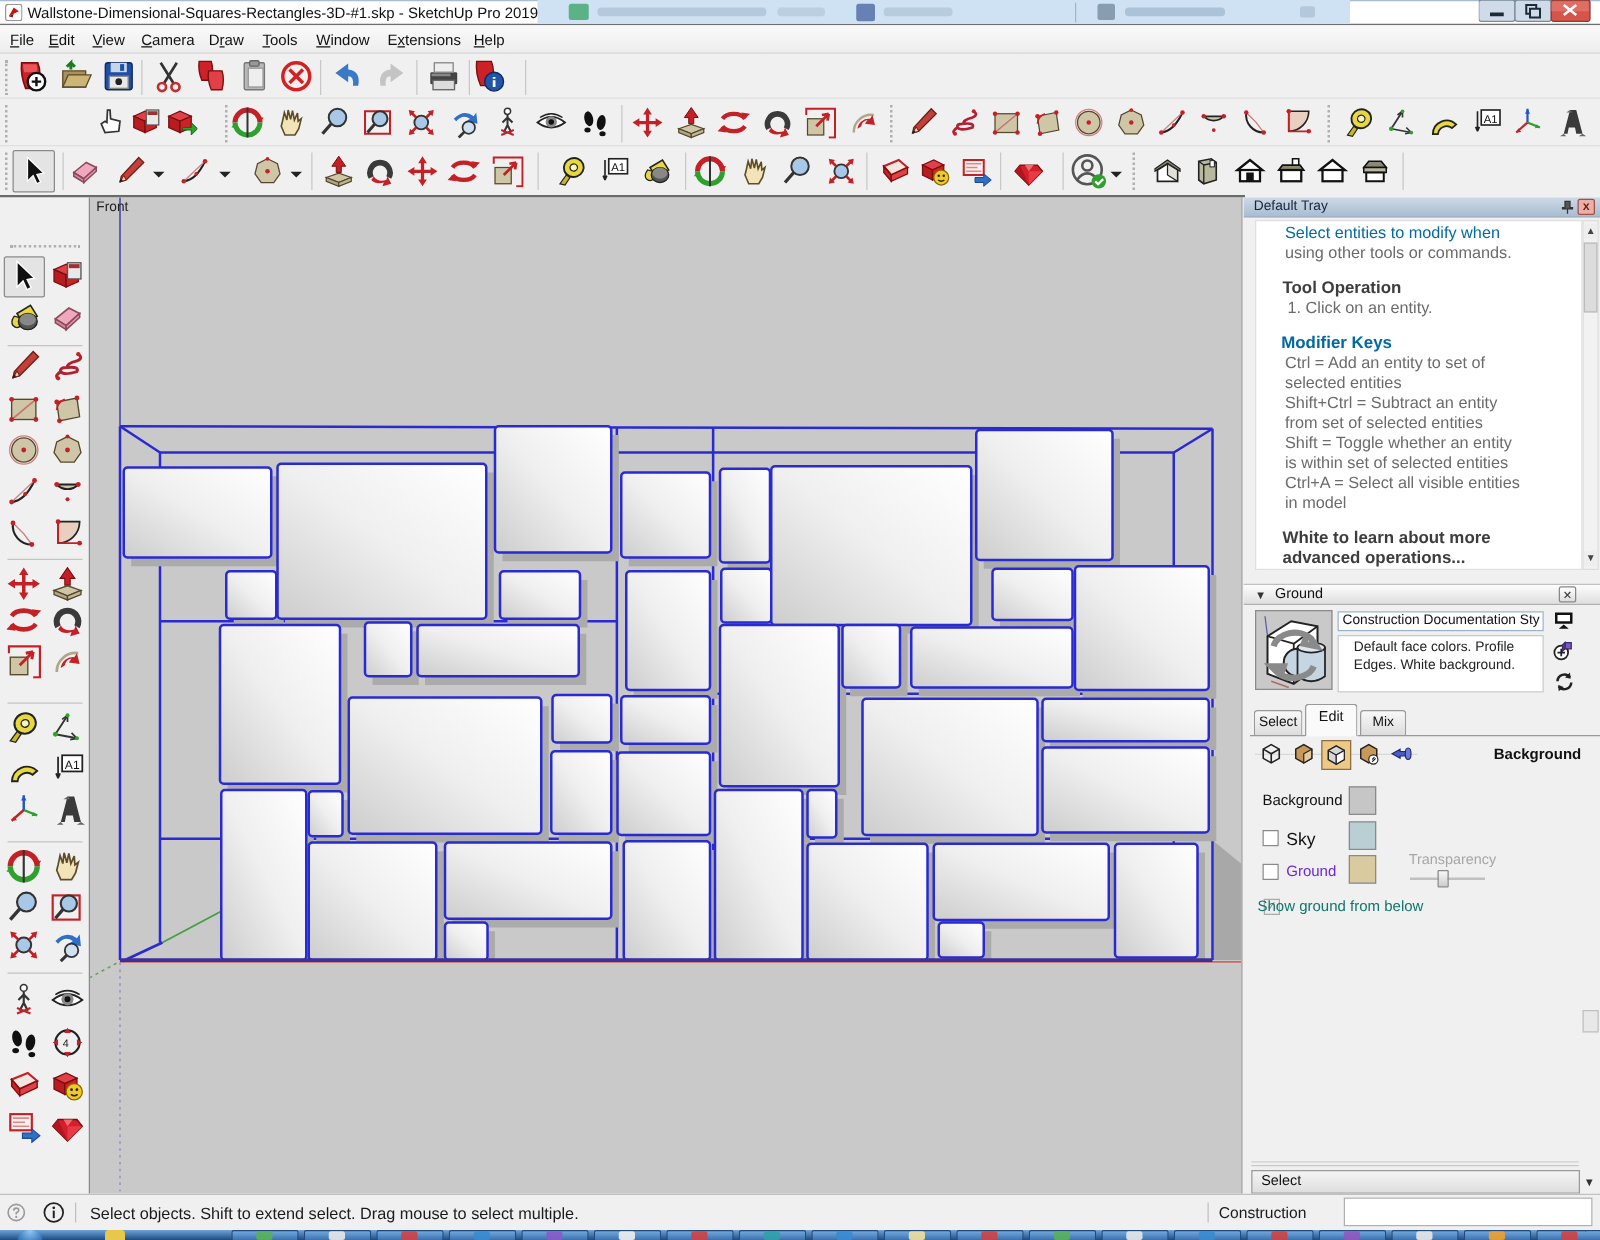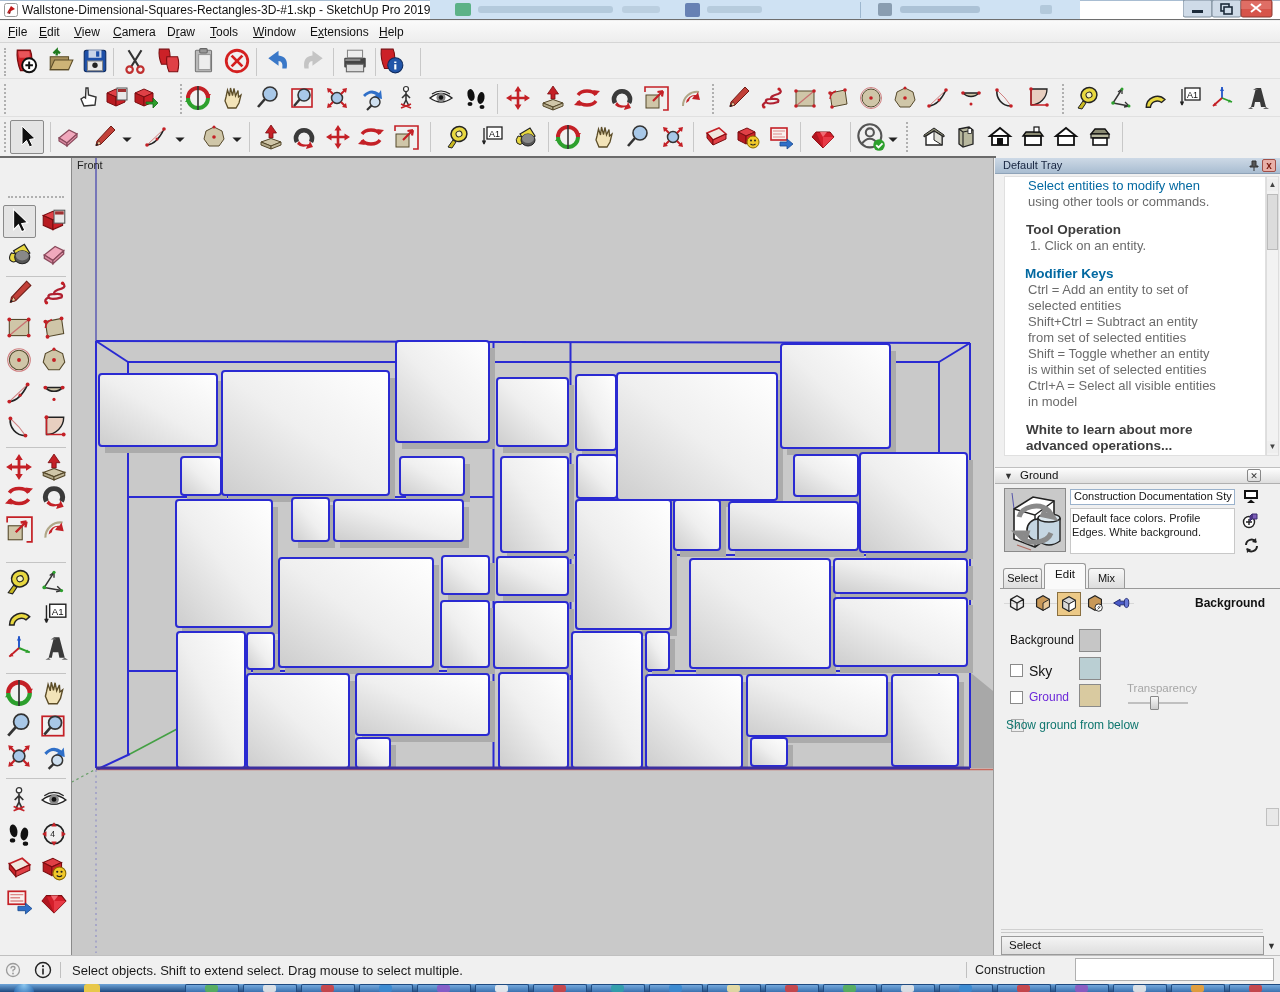--- a/index.html
+++ b/index.html
@@ -942,21 +942,21 @@
 <ellipse cx="44" cy="30" rx="11" ry="4" fill="#d8e4ec" stroke="#222" stroke-width="1.4"></ellipse>
 <rect x="33" y="29" width="22" height="23" fill="#c5d6e2"></rect>
 <path d="M33 29 L33 52 Q44 60 55 52 L55 29" fill="#c5d6e2" stroke="#222" stroke-width="1.4"></path>
 <ellipse cx="44" cy="29" rx="11" ry="4" fill="#dde8ee" stroke="#222" stroke-width="1.4"></ellipse>
 <path d="M14 28 A17 13 0 0 1 44 22 L48 28 L38 26 L40 21" fill="none" stroke="#8a8a8a" stroke-width="5"></path>
 <path d="M46 44 A17 13 0 0 1 16 48 L12 44 L22 44 L20 50" fill="none" stroke="#8a8a8a" stroke-width="5"></path>
 <path d="M12 56 L26 61" stroke="#b06a60" stroke-width="1.2"></path>
 </svg>
 </div>
 <div class="abs" style="left:1070px;top:489px;width:165px;height:16px;background:#fff;border:1px solid #9ab2cc;font-size:11px;color:#111;padding-left:3px;overflow:hidden;white-space:nowrap">Construction Documentation Sty</div>
-<div class="abs" style="left:1070px;top:508px;width:165px;height:46px;background:#fff;border:1px solid #c8c8c8;font-size:11px;color:#222;padding:2px 0 0 1px;line-height:14px">Default face colors. Profile<br>Edges. White background.</div>
+<div class="abs" style="left:1070px;top:508px;width:165px;height:46px;background:#fff;border:1px solid #c8c8c8;font-size:11px;color:#222;padding:2px 0 0 12px;line-height:14px">Default face colors. Profile<br>Edges. White background.</div>
 <svg class="abs" style="left:1242px;top:489px" width="18" height="16" viewBox="0 0 18 16">
     <rect x="2" y="1" width="14" height="9" fill="#111"></rect>
     <rect x="4" y="3" width="10" height="5" fill="#fff"></rect>
     <path d="M5 14 L13 14 L9 10.5 Z" fill="#111"></path>
   </svg>
 <svg class="abs" style="left:1242px;top:512px" width="18" height="18" viewBox="0 0 18 18">
     <circle cx="7" cy="10" r="5.5" fill="#fff" stroke="#222" stroke-width="1.4"></circle>
     <path d="M7 7 L7 13 M4 10 L10 10" stroke="#222" stroke-width="1.4"></path>
     <path d="M10 2 L15 2 L15 7 L10 7 Z" fill="#7a5ab8" stroke="#3a2a6e"></path>
     <path d="M10 2 L8 4 L8 9 L10 7 Z" fill="#5a3a98" stroke="#3a2a6e"></path>

